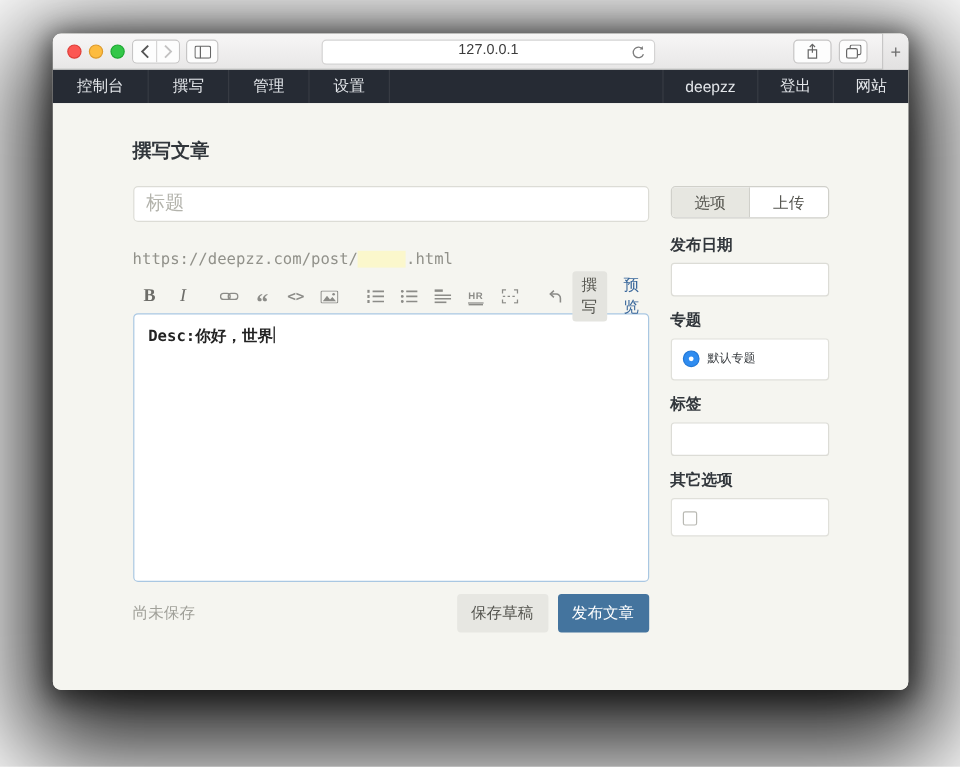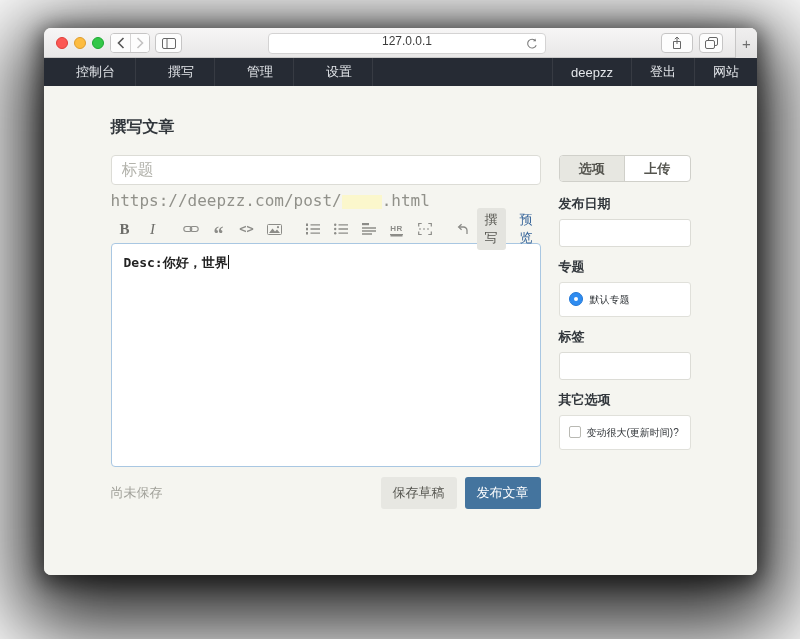--- a/index.html
+++ b/index.html
@@ -37,38 +37,38 @@
             background:#fff; border:1px solid #d4d3d3; border-radius:4px;
             display:flex; align-items:flex-start; justify-content:center;
             font-size:12px; color:#3c3c3c; }
   .reload { position:absolute; right:6px; top:3px; }
 
   
   .navbar { height:28px; background:#262b34; display:flex; align-items:stretch;
             font-size:13px; color:#e3e6ea; }
   .nav-item { display:flex; align-items:center; padding:0 20px; cursor:default; }
   .navbar-left { display:flex; }
-  .navbar-left .nav-item { border-right:1px solid rgba(255,255,255,0.08);margin-left:12px; }
+  .navbar-left .nav-item { border-right:1px solid rgba(255,255,255,0.08); }
   .navbar-right { display:flex; margin-left:auto; }
   .navbar-right .nav-item { border-left:1px solid rgba(255,255,255,0.08); padding:0 18px; }
 
   
   .content { height:489px; background:#f5f5f0; }
   .container { width:580px; margin:0 auto; }
   .page-title { padding-top:30px; font-size:16px; font-weight:bold; color:#32373c; line-height:22px; }
   .columns { display:flex; margin-top:17px; }
   .col-left { width:430px; }
   .col-right { width:132px; margin-left:18px; }
 
   
   .title-input { width:100%; height:30px; border:1px solid #dcdcd6; border-radius:4px;
                  background:#fff; padding:0 10px; font-size:16px; color:#333; outline:none; }
   .title-input::placeholder { color:#b3b3ac; }
-  .url-line { margin-top:6px; font-family:"DejaVu Sans Mono","Liberation Mono",monospace;
-              font-size:16px; color:#91918a; height:16px; white-space:nowrap; }
+  .url-line { margin-top:24px; font-family:"DejaVu Sans Mono","Liberation Mono",monospace;
+              font-size:13px; color:#91918a; height:16px; white-space:nowrap; }
   .url-slug { display:inline-block; width:40px; height:14px; background:#fbf7cc; vertical-align:middle; }
 
   .ed-toolbar { margin-top:10px; height:24px; display:flex; align-items:center; }
   .ed-btn { background:none; border:none; padding:0; margin:0 7px; height:20px; min-width:14px;
             display:flex; align-items:center; justify-content:center; color:#8c8c88; cursor:pointer; }
   .ed-b { font-family:"Liberation Serif","DejaVu Serif",serif; font-weight:bold; font-size:15px; color:#6d6d69; }
   .ed-i { font-family:"Liberation Serif","DejaVu Serif",serif; font-style:italic; font-size:15px; color:#6d6d69; }
   .ed-quote { font-family:"Liberation Serif","DejaVu Serif",serif; font-weight:bold; font-size:20px; line-height:10px; padding-top:9px; }
   .ed-code { font-family:"DejaVu Sans Mono","Liberation Mono",monospace; font-size:12px; font-weight:bold; }
   .ed-hr { font-size:8px; font-weight:bold; letter-spacing:0.5px;
@@ -89,21 +89,21 @@
 
   .bottom-row { margin-top:10px; display:flex; align-items:center; }
   .save-status { font-size:13px; color:#a1a19a; }
   .btn { border:none; border-radius:3px; font-size:13px; padding:7px 12px; cursor:pointer; }
   .btn-draft { margin-left:auto; background:#e7e7e2; color:#55554f; }
   .btn-publish { margin-left:8px; background:#44749e; color:#ffffff; }
 
   
   .side-tabs { display:flex; border:1px solid #d0d0ca; border-radius:4px; overflow:hidden;
                height:27px; font-size:13px; color:#55554f; background:#fff; }
-  .side-tab { flex:1; display:flex; align-items:center; justify-content:center; cursor:pointer;font-weight:bold; }
+  .side-tab { flex:1; display:flex; align-items:center; justify-content:center; cursor:pointer; }
   .side-tab.active { background:#e7e7e1; }
   .side-tab + .side-tab { border-left:1px solid #d0d0ca; }
   .side-label { margin-top:13px; font-size:13px; font-weight:bold; color:#32373c; }
   .side-label.tight { margin-top:11px; }
   .side-input { margin-top:6px; width:100%; height:28px; border:1px solid #dcdcd6; border-radius:3px;
                 background:#fff; padding:0 8px; font-size:13px; outline:none; }
   .side-box { margin-top:6px; width:100%; background:#fff; border:1px solid #e0e0da; border-radius:3px;
               padding:8px 9px; font-size:10px; color:#33373b; }
   .radio-row, .check-row { display:flex; align-items:flex-start; line-height:17px; }
   .radio { width:14px; height:14px; border-radius:50%; background:#2f8cf0; border:1px solid #2378d6;
@@ -330,21 +330,20 @@
               </div>
             </div>
 
             <div class="side-label tight">标签</div>
             <input class="side-input" type="text" style="">
 
             <div class="side-label tight">其它选项</div>
             <div class="side-box">
               <div class="check-row">
                 <span class="checkbox"></span>
-                <span>变动很大(更新时间)?</span>
               </div>
             </div>
           </div>
         </div>
       </div>
     </div>
 
   </div>
 </div>
 

